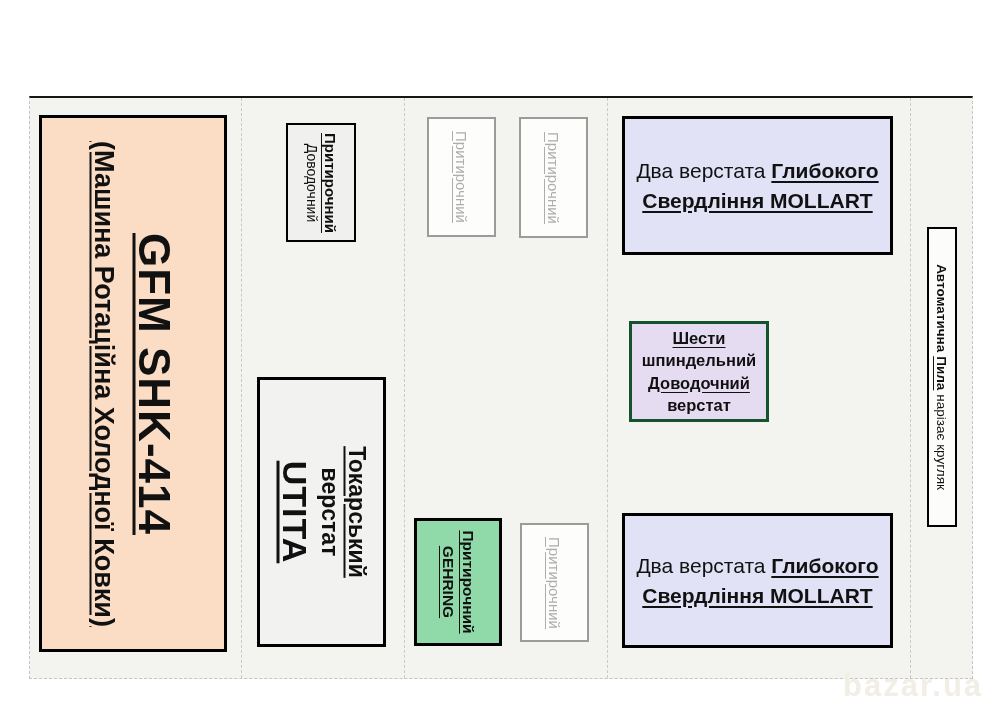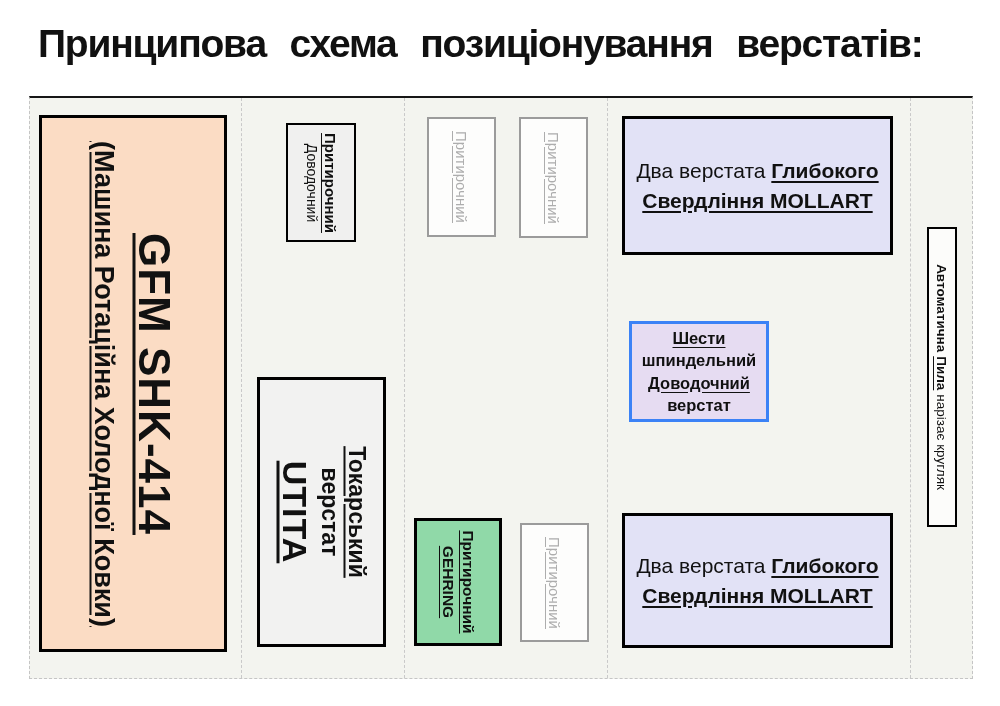--- a/index.html
+++ b/index.html
@@ -56,21 +56,21 @@
   .ghost .gl{ font-size:15px; color:#ADADAD; }
   .ghost1{ left:427px; top:117px; width:69px; height:120px; }
   .ghost2{ left:519px; top:117px; width:69px; height:121px; }
   .ghost3{ left:520px; top:523px; width:69px; height:119px; }
 
   .mollart{ background:#E2E2F6; border:3px solid #000; }
   .mollart-top{ left:622px; top:116px; width:271px; height:139px; }
   .mollart-bottom{ left:622px; top:513px; width:271px; height:135px; }
   .mollart .flat{ font-size:21px; line-height:1.4; }
 
-  .six{ left:629px; top:321px; width:140px; height:101px; background:#E6DCF2; border:3px solid #3b82f6; }
+  .six{ left:629px; top:321px; width:140px; height:101px; background:#E6DCF2; border:3px solid #14532d; }
   .six .flat{ font-size:16.5px; font-weight:bold; line-height:1.35; }
 
   .utita{ left:257px; top:377px; width:129px; height:270px; background:#F2F2F1; border:3px solid #000; }
   .utita .rot{ width:250px; height:115px; line-height:1.2; }
   .utita .l1,.utita .l2{ font-size:23px; font-weight:bold; }
   .utita .l3{ font-size:34px; font-weight:bold; letter-spacing:1px; }
 
   .gehring{ left:414px; top:518px; width:88px; height:128px; background:#90D9A8; border:3px solid #000; }
   .gehring .rot{ width:118px; height:78px; line-height:1.3; }
   .gehring .gl{ font-size:15.5px; font-weight:bold; }
@@ -82,21 +82,20 @@
     position:absolute; left:843px; top:668px;
     font-size:31px; font-weight:bold; letter-spacing:2px;
     color:#f1eee5;
   }
 </style>
 </head>
 <body>
 
 <div class="page">
 
-  <div class="title">Принципова схема позиціонування верстатів:</div>
 
   <div class="floor">
     <div class="divider" style="left:211px"></div>
     <div class="divider" style="left:374px"></div>
     <div class="divider" style="left:577px"></div>
     <div class="divider" style="left:880px"></div>
   </div>
 
   <div class="box gfm">
     <div class="rot">
@@ -173,14 +172,15 @@
   </div>
 
   <div class="box saw">
     <div class="rot">
       <span class="b">Автоматична</span>
       <span class="b u">Пила</span>
       <span>нарізає кругляк</span>
     </div>
   </div>
 
+  <div class="watermark">bazar.ua</div>
 
 </div>
 
 </body></html>

